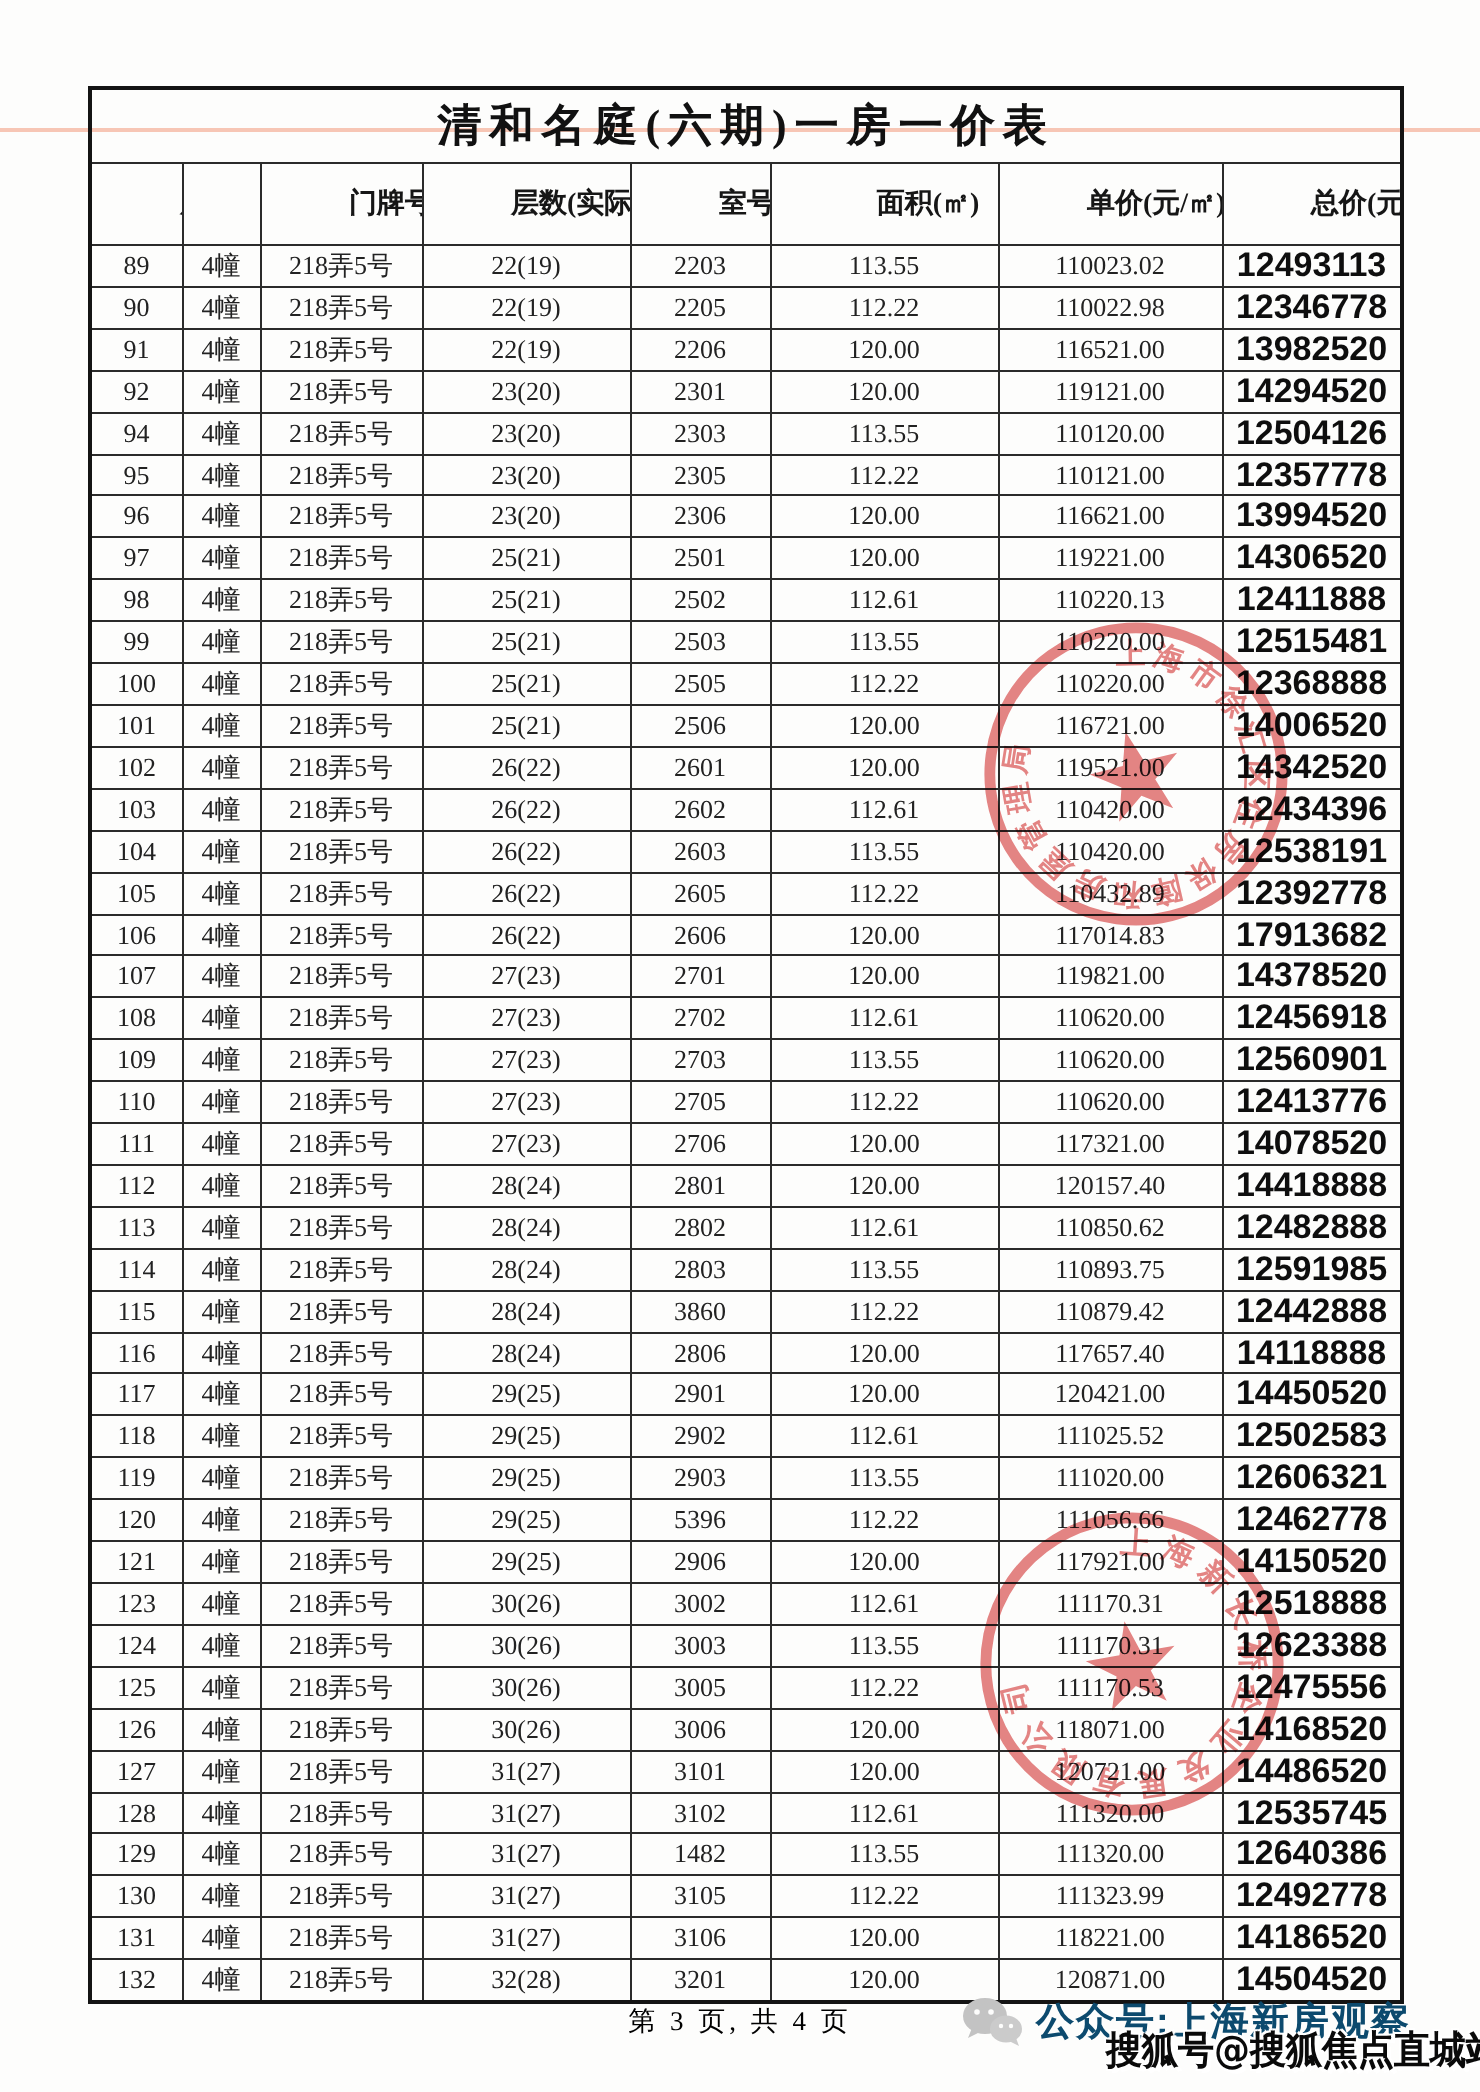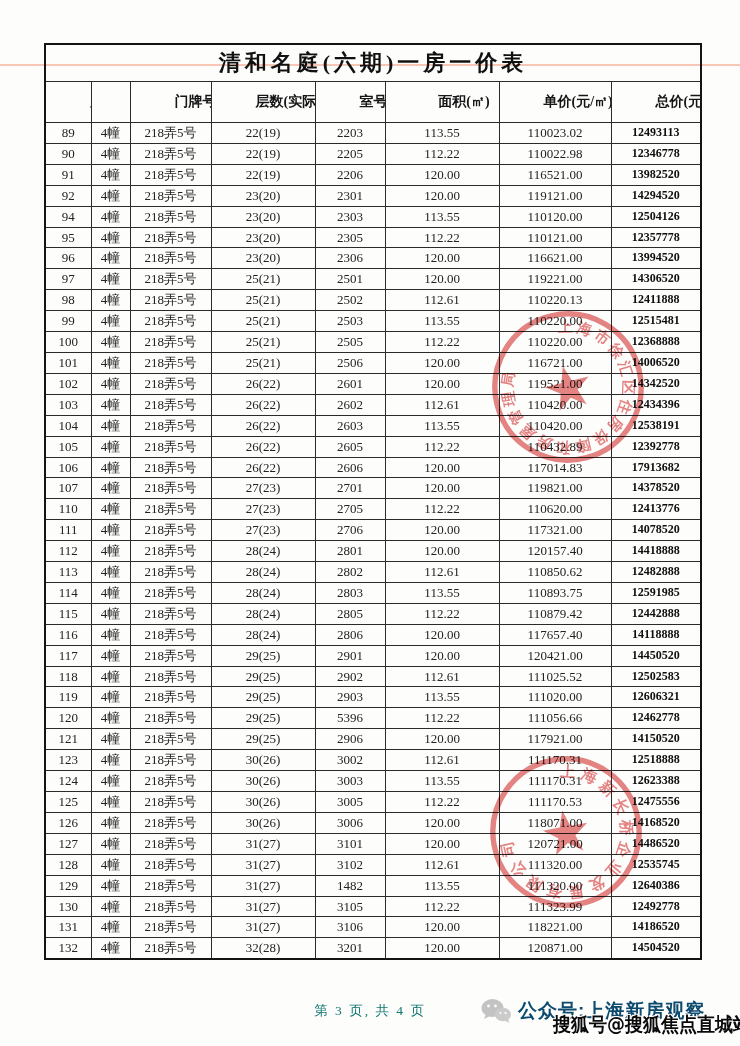--- a/index.html
+++ b/index.html
@@ -31,35 +31,35 @@
     height:36px;font-size:22px;font-weight:bold;letter-spacing:4px;
     color:#111;
   }
   tr.header-row th{
     height:40px;font-size:14px;font-weight:bold;color:#161616;padding-left:44px;
   }
   tbody td{
     height:19.9px;font-size:13px;line-height:19.9px;color:#222;
   }
   tbody td.total{
-    font-family:Liberation Serif, serif;
-    font-weight:700;font-size:12px;color:#0e0e0e;
+    font-family:Liberation Sans, sans-serif;
+    font-weight:700;font-size:17px;color:#0e0e0e;
   }
   
   .stamp{position:absolute;mix-blend-mode:multiply;opacity:0.74;pointer-events:none;}
   .stamp-1{left:489px;top:308px;transform:rotate(-14deg);}
   .stamp-2{left:487px;top:753px;transform:rotate(-10deg);}
   .stamp text{
     font-family:"Liberation Serif","DejaVu Serif",serif;
     font-weight:bold;
   }
   
   .footer-page{
     position:absolute;left:0;top:1002px;width:740px;
-    text-align:center;font-size:13.5px;letter-spacing:2px;color:#0f766e;
+    text-align:center;font-size:13.5px;letter-spacing:2px;color:#000000;
   }
   .wm-wechat{
     position:absolute;left:481px;top:998px;
     display:flex;align-items:center;gap:7px;
     font-family:"Liberation Sans","DejaVu Sans",sans-serif;
     font-weight:700;font-size:19px;letter-spacing:1px;color:#0c4a6e;
   }
   .wm-sohu{
     position:absolute;left:553px;top:1012px;
     font-family:"DejaVu Sans","Liberation Sans",sans-serif;
@@ -277,20 +277,40 @@
           <td>107</td>
           <td>4幢</td>
           <td>218弄5号</td>
           <td>27(23)</td>
           <td>2701</td>
           <td>120.00</td>
           <td>119821.00</td>
           <td class="total">14378520</td>
         </tr>
         <tr>
+          <td>108</td>
+          <td>4幢</td>
+          <td>218弄5号</td>
+          <td>27(23)</td>
+          <td>2702</td>
+          <td>112.61</td>
+          <td>110620.00</td>
+          <td class="total">12456918</td>
+        </tr>
+        <tr>
+          <td>109</td>
+          <td>4幢</td>
+          <td>218弄5号</td>
+          <td>27(23)</td>
+          <td>2703</td>
+          <td>113.55</td>
+          <td>110620.00</td>
+          <td class="total">12560901</td>
+        </tr>
+        <tr>
           <td>110</td>
           <td>4幢</td>
           <td>218弄5号</td>
           <td>27(23)</td>
           <td>2705</td>
           <td>112.22</td>
           <td>110620.00</td>
           <td class="total">12413776</td>
         </tr>
         <tr>
@@ -331,21 +351,21 @@
           <td>2803</td>
           <td>113.55</td>
           <td>110893.75</td>
           <td class="total">12591985</td>
         </tr>
         <tr>
           <td>115</td>
           <td>4幢</td>
           <td>218弄5号</td>
           <td>28(24)</td>
-          <td>2805</td>
+          <td>3860</td>
           <td>112.22</td>
           <td>110879.42</td>
           <td class="total">12442888</td>
         </tr>
         <tr>
           <td>116</td>
           <td>4幢</td>
           <td>218弄5号</td>
           <td>28(24)</td>
           <td>2806</td>

